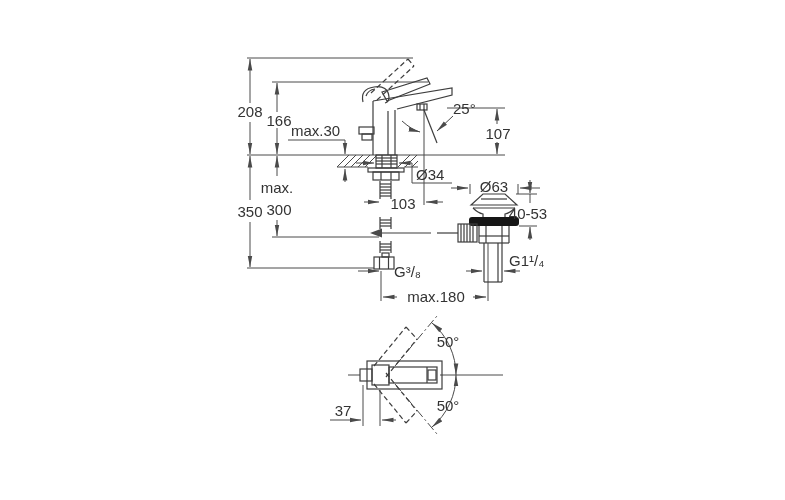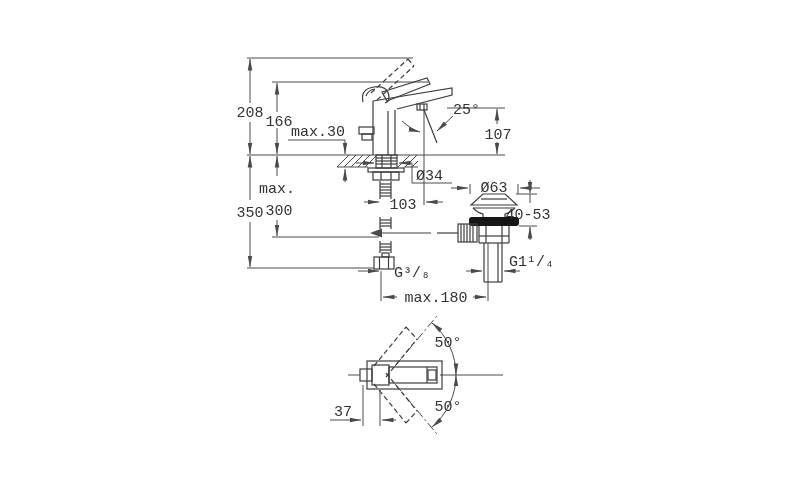--- a/index.html
+++ b/index.html
@@ -1,17 +1,17 @@
 <!DOCTYPE html>
 <html><head>
 <meta charset="utf-8">
 <style>
   html,body{margin:0;padding:0;background:#ffffff;}
   .stage{position:relative;width:624px;height:500px;background:#ffffff;overflow:hidden;
-         font-family:Liberation Mono, monospace;}
+         font-family:Liberation Sans, sans-serif;}
   svg{position:absolute;left:0;top:0;}
   .d{stroke:#4a4a4a;stroke-width:1;fill:none;}
   .o{stroke:#3d3d3d;stroke-width:1.2;fill:none;}
   .dash{stroke-dasharray:5,3;}
   .cl{stroke-dasharray:9,3,2,3;}
   .lbl{fill:#333333;font-size:15px;}
   .fillarr{fill:#4a4a4a;stroke:none;}
 </style>
 </head>
 <body>

